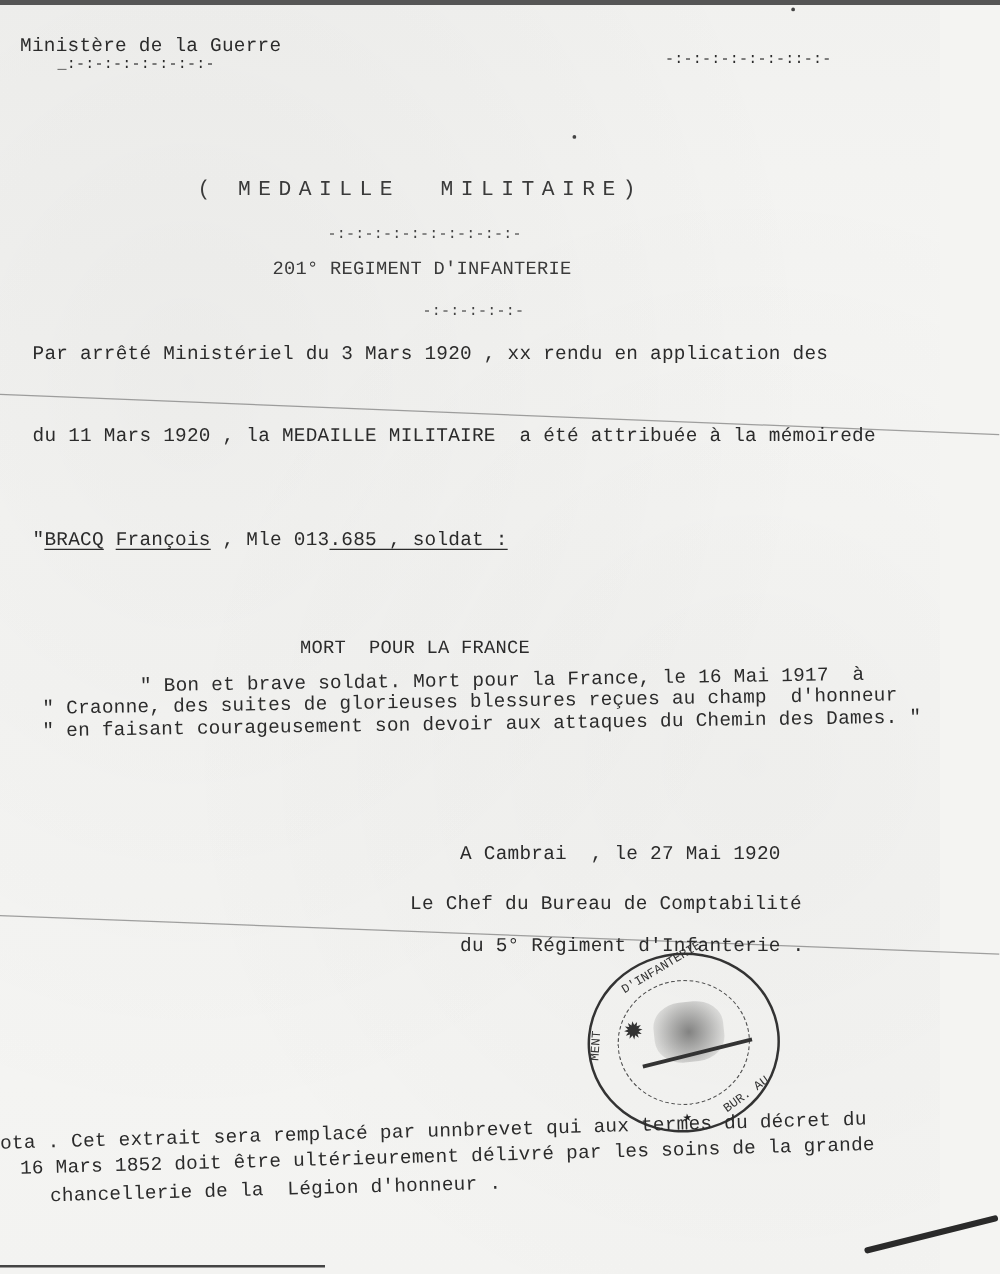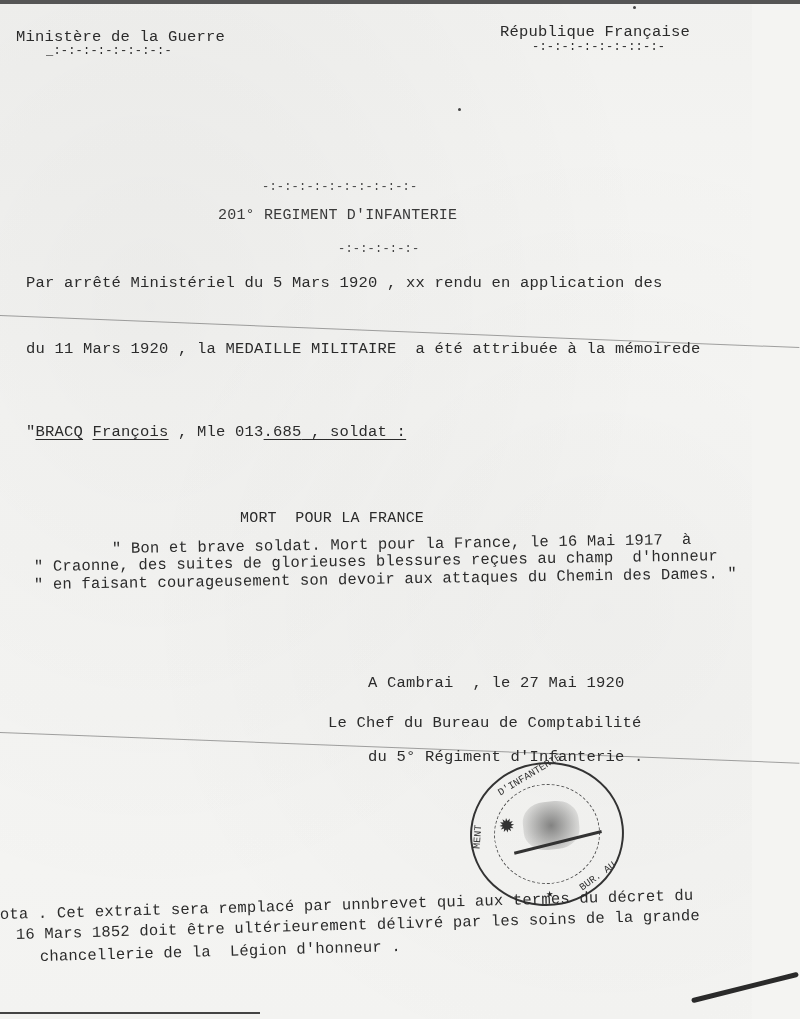--- a/index.html
+++ b/index.html
@@ -70,28 +70,28 @@
 <div class="paper">
   <div class="top-edge"></div>
   <div class="fold f1"></div>
   <div class="fold f2"></div>
 
   <div class="dot" style="left:458px;top:108px;"></div>
   <div class="dot" style="left:633px;top:6px;"></div>
 
   <div class="line hdr-left">Ministère de la Guerre</div>
   <div class="line hdr-left-sep">_:-:-:-:-:-:-:-:-</div>
-  <div class="line hdr-right">République Française</div>
   <div class="line hdr-right-sep">-:-:-:-:-:-:-::-:-</div>
 
+  <div class="line title">( MEDAILLE  MILITAIRE)</div>
   <div class="line sep1">-:-:-:-:-:-:-:-:-:-:-</div>
   <div class="line regiment">201° REGIMENT D'INFANTERIE</div>
   <div class="line sep2">-:-:-:-:-:-</div>
 
-  <div class="line p1">Par arrêté Ministériel du 5 Mars 1920 , xx rendu en application des</div>
+  <div class="line p1">Par arrêté Ministériel du 3 Mars 1920 , xx rendu en application des</div>
   <div class="line p3">du 11 Mars 1920 , la MEDAILLE MILITAIRE  a été attribuée à la mémoirede</div>
 
   <div class="line soldier"><span>"</span><span class="u">BRACQ</span> <span class="u">François</span> <span>, Mle 013</span><span class="u">.685</span><span class="u"> , soldat :</span></div>
 
   <div class="line mort">MORT  POUR LA FRANCE</div>
 
   <div class="line cit1">" Bon et brave soldat. Mort pour la France, le 16 Mai 1917  à</div>
   <div class="line cit2">" Craonne, des suites de glorieuses blessures reçues au champ  d'honneur</div>
   <div class="line cit3">" en faisant courageusement son devoir aux attaques du Chemin des Dames. "</div>
 

